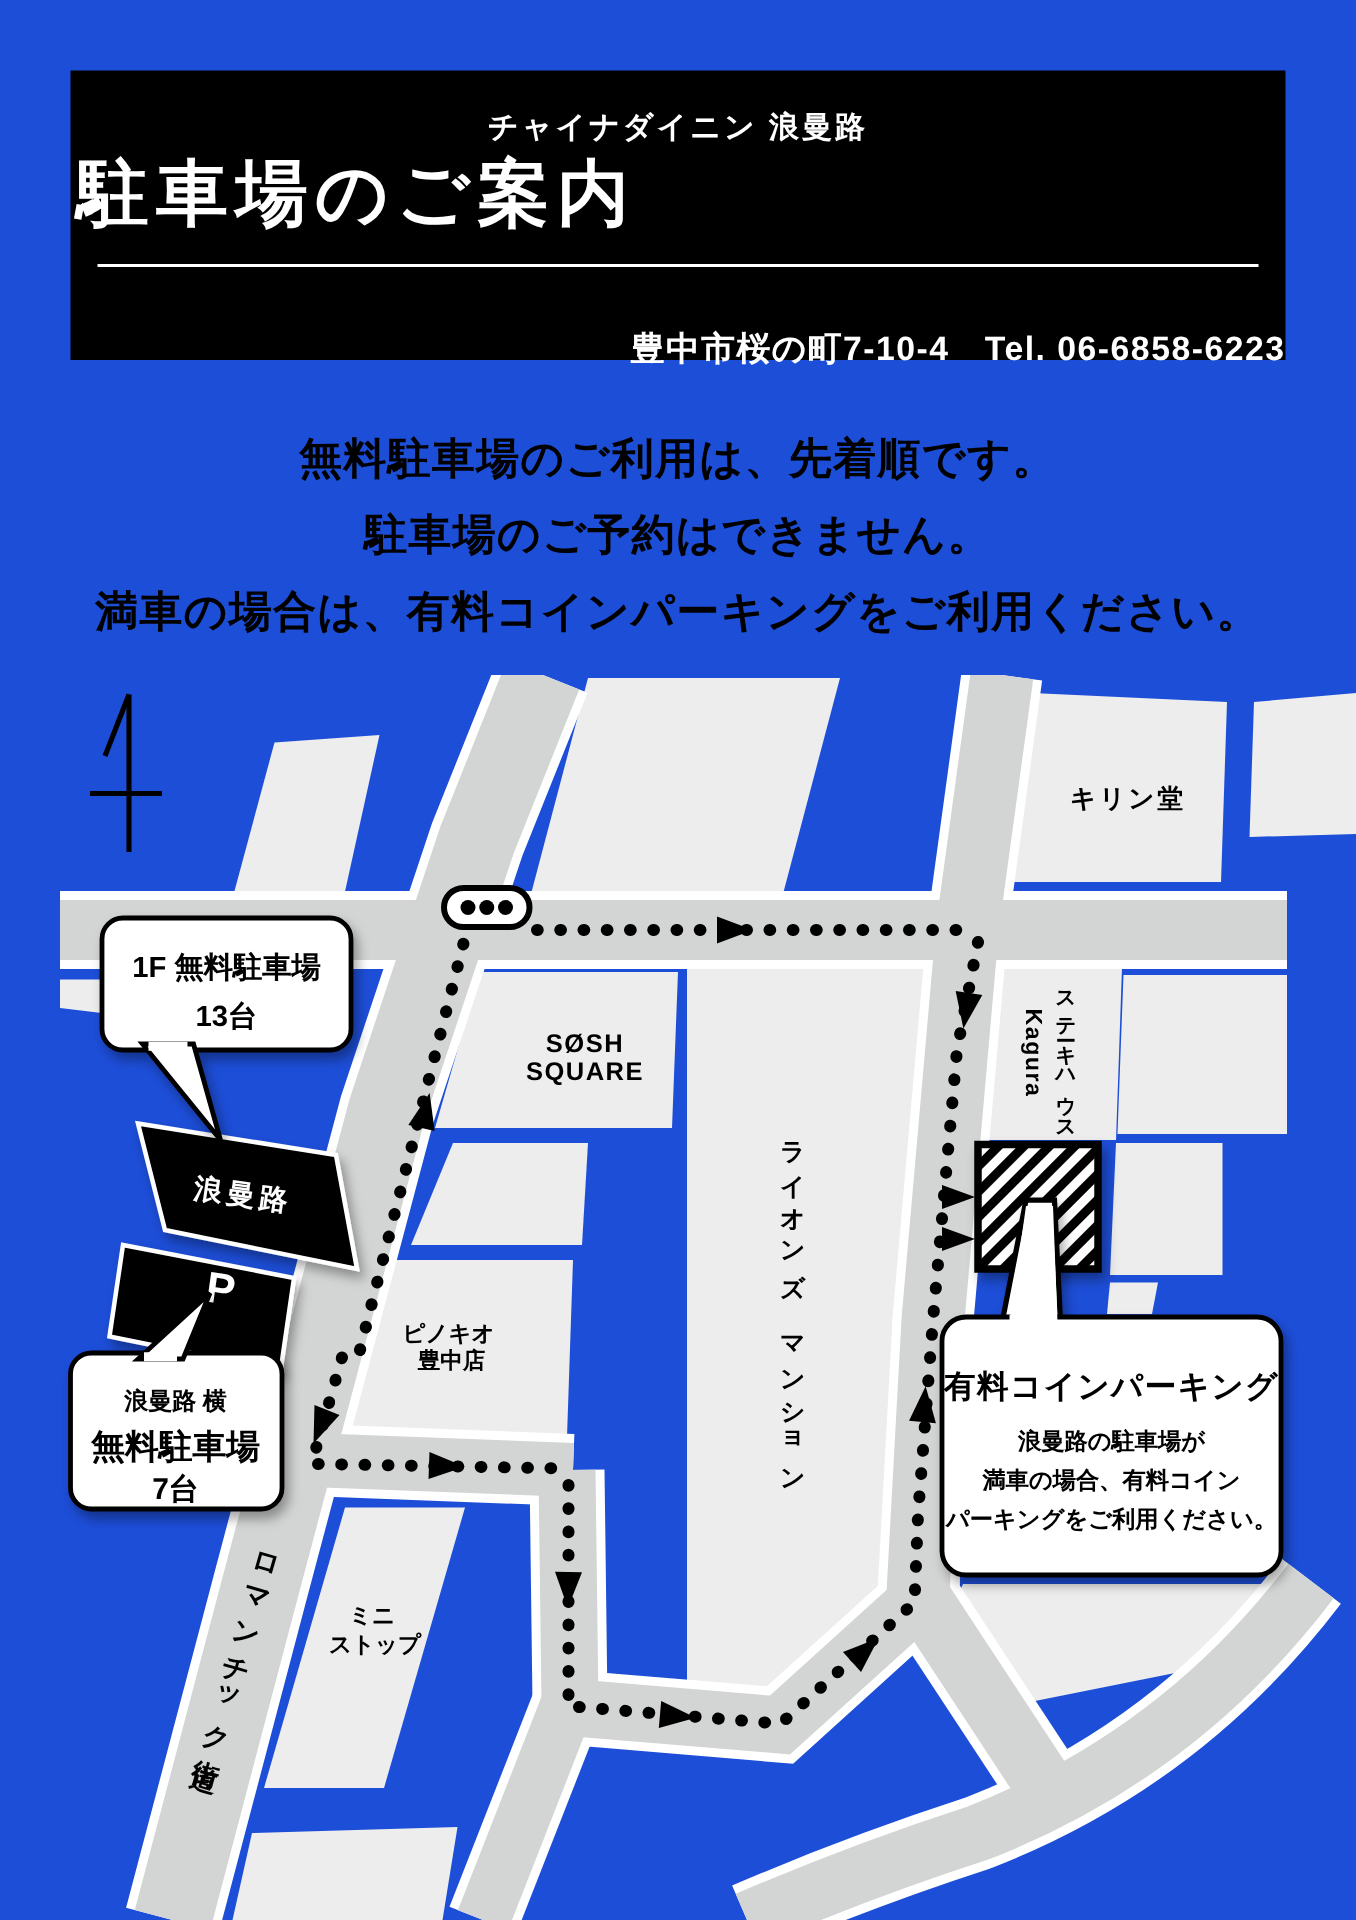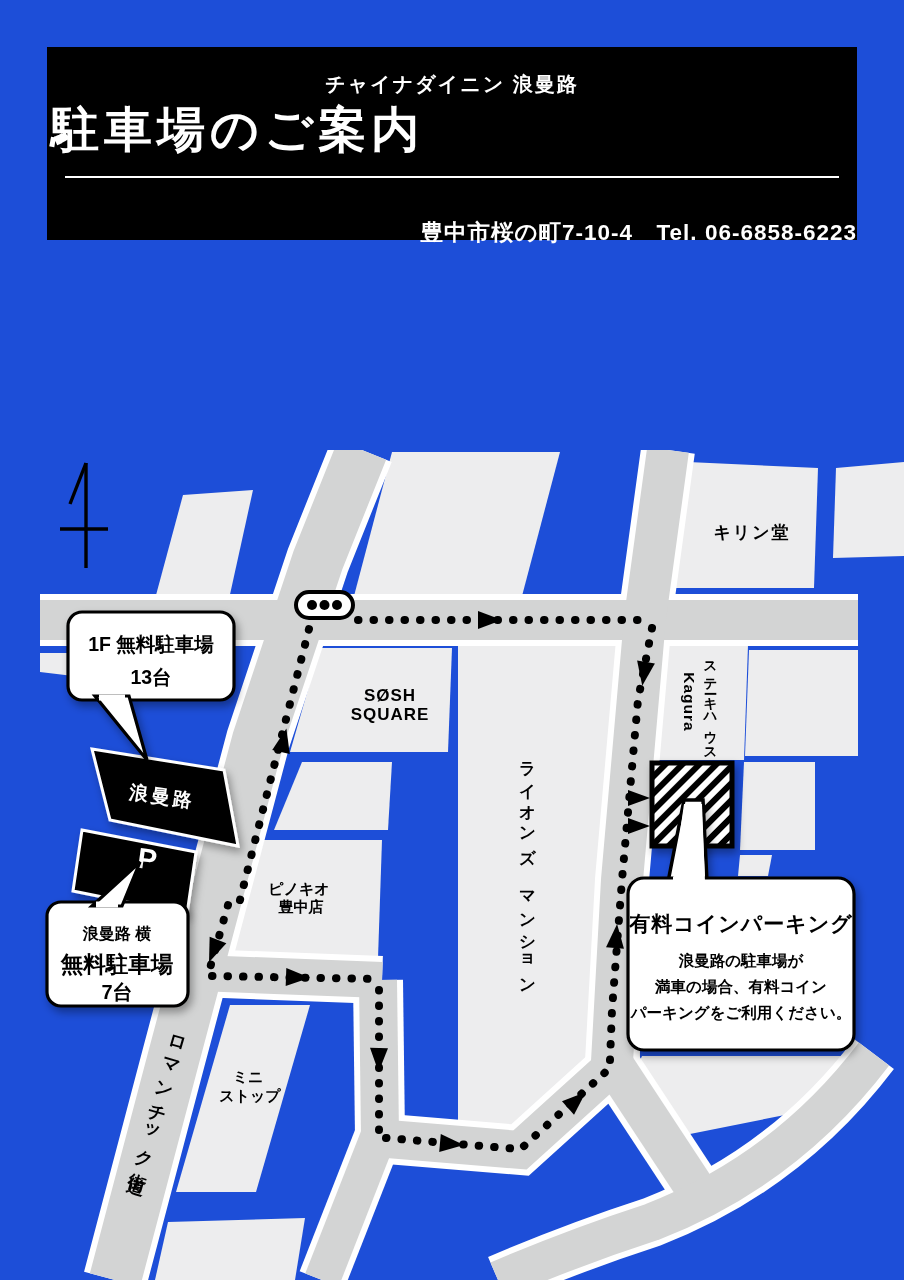--- a/index.html
+++ b/index.html
@@ -39,20 +39,25 @@
 
 <div class="page">
 
   <div class="header-box">
     <div class="header-sub">チャイナダイニン 浪曼路</div>
     <div class="header-title">駐車場のご案内</div>
     <div class="header-divider"></div>
     <div class="header-address">豊中市桜の町7-10-4　Tel. 06-6858-6223</div>
   </div>
 
+  <div class="notice">
+    <div>無料駐車場のご利用は、先着順です。</div>
+    <div>駐車場のご予約はできません。</div>
+    <div>満車の場合は、有料コインパーキングをご利用ください。</div>
+  </div>
 
   <div class="map">
     <svg width="904" height="830" viewBox="0 450 904 830" xmlns="http://www.w3.org/2000/svg">
       <defs>
         <pattern id="hatch" width="12" height="12" patternUnits="userSpaceOnUse" patternTransform="rotate(-45)">
           <rect width="12" height="12" fill="#fff"></rect>
           <rect width="12" height="6" fill="#000"></rect>
         </pattern>
         <filter id="ds" x="-40%" y="-40%" width="180%" height="180%">
           <feDropShadow dx="3" dy="5" stdDeviation="4" flood-opacity="0.35"></feDropShadow>

